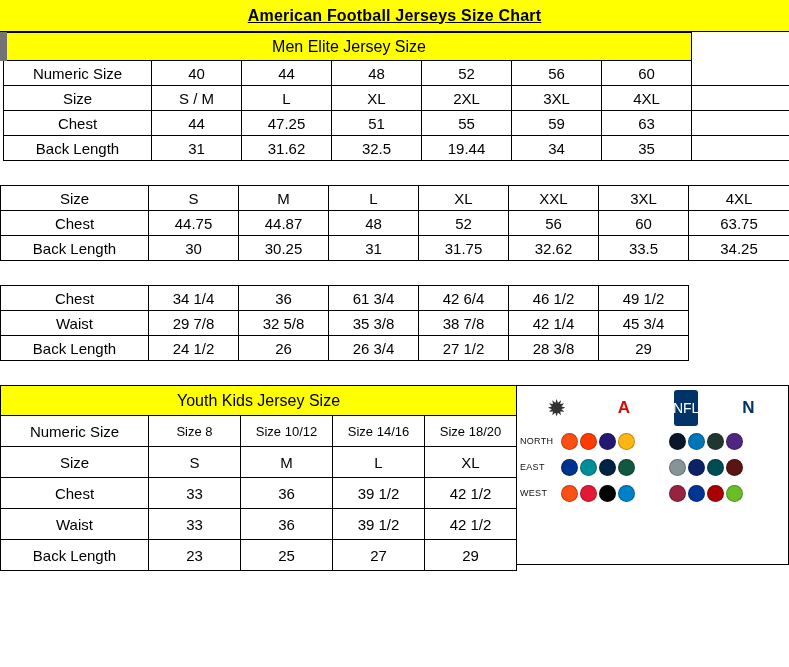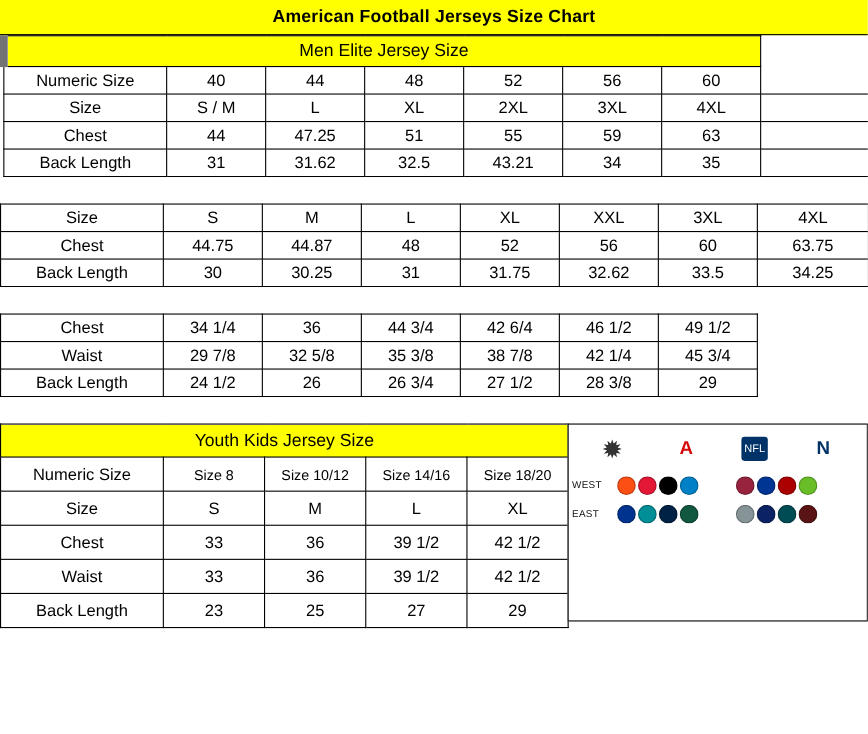--- a/index.html
+++ b/index.html
@@ -16,20 +16,21 @@
     background: #ffffff;
   }
 
   .title-bar {
     background: #ffff00;
     height: 32px;
     display: flex;
     align-items: center;
     justify-content: center;
     border-bottom: 1px solid #000;
+    text-decoration: underline;
   }
   .title-bar .title-text {
     font-size: 16px;
     font-weight: bold;
     color: #000;
     letter-spacing: 0.2px;
   }
 
   table.sz {
     border-collapse: collapse;
@@ -114,24 +115,24 @@
     padding: 2px 6px 0 6px;
   }
   .conf-logo {
     width: 34px; height: 34px;
     display: flex; align-items: center; justify-content: center;
     font-weight: bold; font-size: 17px;
   }
   .logo-afc { color: #d50a0a; }
   .logo-nfc { color: #013369; }
   .logo-nfl {
-    width: 24px; height: 22px;
+    width: 24px; height: 36px;
     background: #013369;
     color: #fff;
-    font-size: 10px;
+    font-size: 14px;
     border-radius: 3px;
     display:flex; align-items:center; justify-content:center;
   }
   .logo-star { color: #333; font-size: 20px; }
 
   .div-table { width: 100%; }
   .div-row {
     display: flex;
     align-items: center;
     height: 26px;
@@ -211,21 +212,21 @@
         <td>55</td>
         <td>59</td>
         <td>63</td>
         <td class="blank"></td>
       </tr>
       <tr>
         <td>Back Length</td>
         <td>31</td>
         <td>31.62</td>
         <td>32.5</td>
-        <td>43.21</td>
+        <td>19.44</td>
         <td>34</td>
         <td>35</td>
         <td class="blank"></td>
       </tr>
     </tbody>
   </table>
 
   <div class="spacer"></div>
 
   <table class="sz">
@@ -284,21 +285,21 @@
       <col style="width:90px">
         <col style="width:90px">
         <col style="width:90px">
         <col style="width:101px">
     </colgroup>
     <tbody>
       <tr>
         <td>Chest</td>
         <td>34 1/4</td>
         <td>36</td>
-        <td>44 3/4</td>
+        <td>61 3/4</td>
         <td>42 6/4</td>
         <td>46 1/2</td>
         <td>49 1/2</td>
         <td class="nob"></td>
       </tr>
       <tr>
         <td>Waist</td>
         <td>29 7/8</td>
         <td>32 5/8</td>
         <td>35 3/8</td>
@@ -378,46 +379,61 @@
     <div class="logo-col">
       <div class="conf-row">
         <span class="conf-logo logo-star">✹</span>
         <span class="conf-logo logo-afc">A</span>
         <span class="logo-nfl">NFL</span>
         <span class="conf-logo logo-nfc">N</span>
       </div>
 
       <div class="div-table">
         <div class="div-row">
+          <span class="div-label">NORTH</span>
+          <span class="team-group">
+            <span class="team-dot" style="background:#fb4f14"></span>
+            <span class="team-dot" style="background:#ff3c00"></span>
+            <span class="team-dot" style="background:#241773"></span>
+            <span class="team-dot" style="background:#ffb612"></span>
+          </span>
+          <span class="team-group">
+            <span class="team-dot" style="background:#0b162a"></span>
+            <span class="team-dot" style="background:#0076b6"></span>
+            <span class="team-dot" style="background:#203731"></span>
+            <span class="team-dot" style="background:#4f2683"></span>
+          </span>
+        </div>
+        <div class="div-row">
+          <span class="div-label">EAST</span>
+          <span class="team-group">
+            <span class="team-dot" style="background:#00338d"></span>
+            <span class="team-dot" style="background:#008e97"></span>
+            <span class="team-dot" style="background:#002244"></span>
+            <span class="team-dot" style="background:#125740"></span>
+          </span>
+          <span class="team-group">
+            <span class="team-dot" style="background:#869397"></span>
+            <span class="team-dot" style="background:#0b2265"></span>
+            <span class="team-dot" style="background:#004c54"></span>
+            <span class="team-dot" style="background:#5a1414"></span>
+          </span>
+        </div>
+        <div class="div-row">
           <span class="div-label">WEST</span>
           <span class="team-group">
             <span class="team-dot" style="background:#fb4f14"></span>
             <span class="team-dot" style="background:#e31837"></span>
             <span class="team-dot" style="background:#000000"></span>
             <span class="team-dot" style="background:#0080c6"></span>
           </span>
           <span class="team-group">
             <span class="team-dot" style="background:#97233f"></span>
             <span class="team-dot" style="background:#003594"></span>
             <span class="team-dot" style="background:#aa0000"></span>
             <span class="team-dot" style="background:#69be28"></span>
           </span>
         </div>
-        <div class="div-row">
-          <span class="div-label">EAST</span>
-          <span class="team-group">
-            <span class="team-dot" style="background:#00338d"></span>
-            <span class="team-dot" style="background:#008e97"></span>
-            <span class="team-dot" style="background:#002244"></span>
-            <span class="team-dot" style="background:#125740"></span>
-          </span>
-          <span class="team-group">
-            <span class="team-dot" style="background:#869397"></span>
-            <span class="team-dot" style="background:#0b2265"></span>
-            <span class="team-dot" style="background:#004c54"></span>
-            <span class="team-dot" style="background:#5a1414"></span>
-          </span>
-        </div>
       </div>
     </div>
   </div>
 
 </div>
 
 </body></html>

